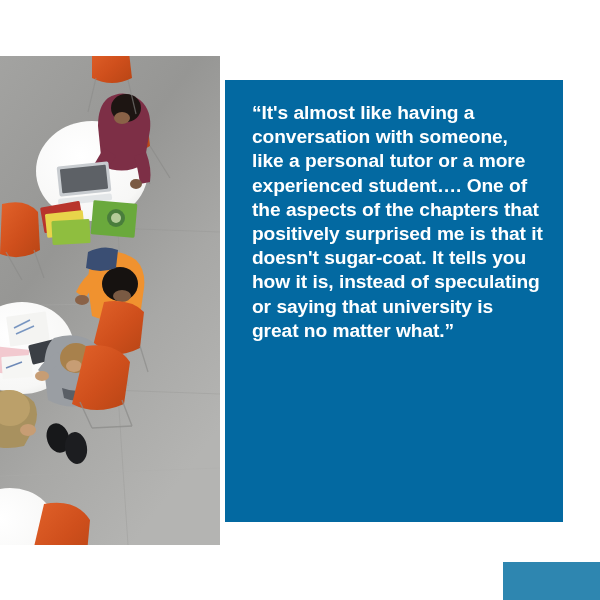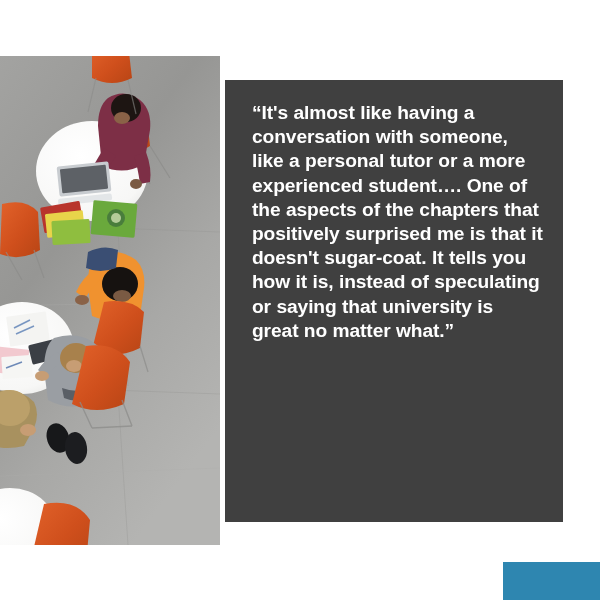--- a/index.html
+++ b/index.html
@@ -36,21 +36,21 @@
     height: 489px;
   }
 
   
   .quote-panel {
     position: absolute;
     left: 225px;
     top: 80px;
     width: 338px;
     height: 442px;
-    background: #404040;
+    background: #0369a1;
   }
   .quote-text {
     position: absolute;
     left: 27px;
     top: 21px;
     width: 292px;
     color: #ffffff;
     font-family: "Liberation Sans", sans-serif;
     font-size: 19.2px;
     line-height: 24.2px;

